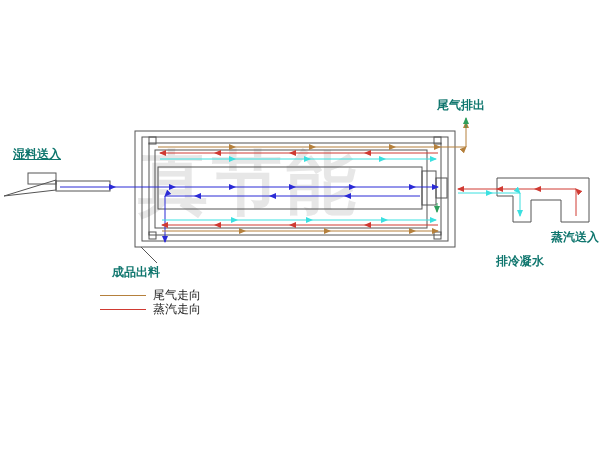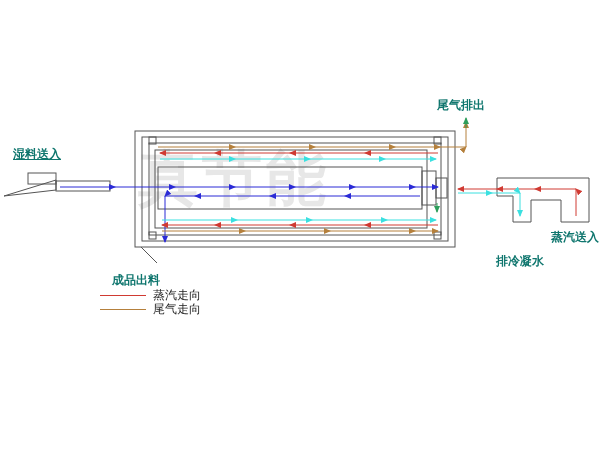--- a/index.html
+++ b/index.html
@@ -1,24 +1,24 @@
 <!DOCTYPE html>
 <html><head>
 <meta charset="utf-8">
 <style>
   html,body{margin:0;padding:0;background:#fff;}
   .stage{position:relative;width:600px;height:450px;background:#ffffff;overflow:hidden;
          font-family:"DejaVu Sans","Liberation Sans",sans-serif;}
-  .watermark{position:absolute;left:138px;top:148px;font-size:60px;font-weight:bold;
+  .watermark{position:absolute;left:138px;top:148px;font-size:70px;font-weight:bold;
              color:#e7e7e7;letter-spacing:4px;z-index:1;user-select:none;line-height:1;}
   svg.diagram{position:absolute;left:0;top:0;z-index:2;}
   .lbl{position:absolute;font-size:12px;font-weight:bold;color:#0f766e;z-index:3;white-space:nowrap;}
   .lbl-wet{left:13px;top:146px;text-decoration:underline;}
   .lbl-exhaust{left:437px;top:97px;}
-  .lbl-product{left:112px;top:264px;margin-top:8px;}
+  .lbl-product{left:112px;top:264px;}
   .lbl-condensate{left:496px;top:243px;margin-top:10px;}
   .lbl-steam{left:551px;top:229px;}
   .legend{position:absolute;left:100px;top:288px;z-index:3;}
   .legend-row{display:flex;align-items:center;height:14px;}
   .legend-line{display:inline-block;width:46px;height:0;border-top:1px solid #999;margin-right:7px;}
   .legend-label{font-size:12px;color:#222;}
   .ln{stroke:#555;fill:none;stroke-width:1;}
   .flow polyline,.flow line{fill:none;stroke-width:1;}
 </style>
 </head>
@@ -102,22 +102,22 @@
   </svg>
 
   <div class="lbl lbl-wet">湿料送入</div>
   <div class="lbl lbl-exhaust">尾气排出</div>
   <div class="lbl lbl-product">成品出料</div>
   <div class="lbl lbl-condensate">排冷凝水</div>
   <div class="lbl lbl-steam">蒸汽送入</div>
 
   <div class="legend">
     <div class="legend-row">
+      <span class="legend-line" style="border-top-color: rgb(181, 128, 60);"></span>
+      <span class="legend-label">尾气走向</span>
+    </div>
+    <div class="legend-row">
       <span class="legend-line" style="border-top-color: rgb(208, 58, 50);"></span>
       <span class="legend-label">蒸汽走向</span>
-    </div>
-    <div class="legend-row">
-      <span class="legend-line" style="border-top-color: rgb(181, 128, 60);"></span>
-      <span class="legend-label">尾气走向</span>
     </div>
   </div>
 
 </div>
 
 </body></html>

